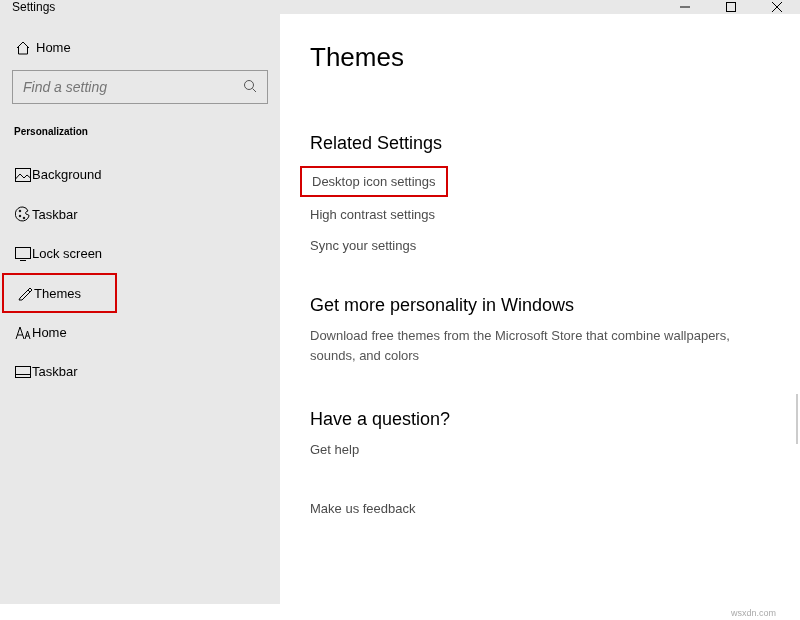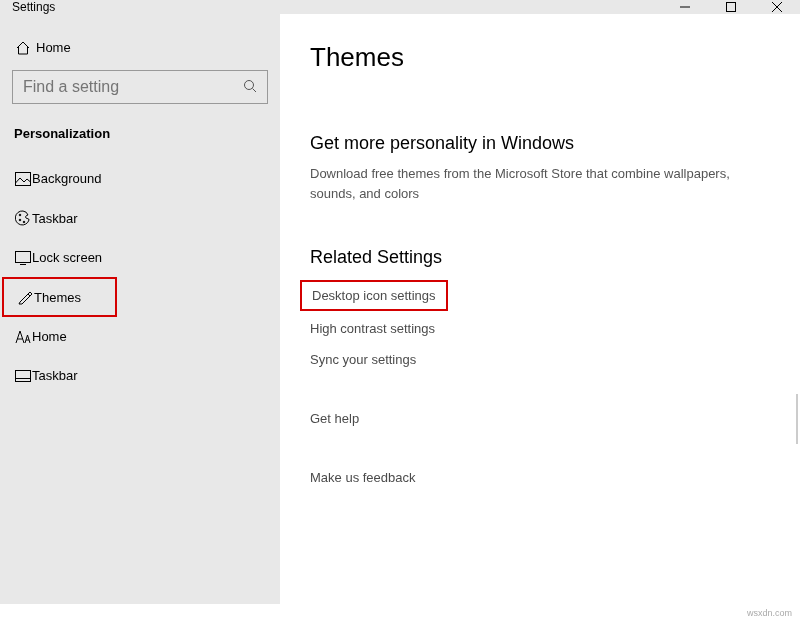--- a/index.html
+++ b/index.html
@@ -58,28 +58,29 @@
       border: 1px solid #999;
       height: 34px;
       padding: 0 10px;
       background: #e8e8e8;
     }
     .search input {
       flex: 1;
       border: none;
       background: transparent;
       outline: none;
-      font-size: 16px;
+      font-size: 14px;
       color: #666;
+      font-style: italic;
     }
     .search .sicon { color:#555; }
     .category {
       padding: 8px 14px 18px 14px;
       font-weight: 600;
-      font-size: 13px;
+      font-size: 10px;
     }
     .nav-item {
       display: flex;
       align-items: center;
       padding: 12px 14px;
       font-size: 13px;
     }
     .nav-item .icon { width:18px; display:flex; justify-content:center; }
     .nav-item.highlighted {
       outline: 2px solid #d40000;
@@ -130,21 +131,21 @@
     .scroll-hint {
       position: absolute;
       right: 2px;
       top: 380px;
       width: 2px;
       height: 50px;
       background: #ccc;
     }
     .watermark {
       position: absolute;
-      right: 8px;
+      right: 24px;
       bottom: 2px;
       font-size: 9px;
       color: #aaa;
     }
   </style>
 </head>
 <body>
 
 <div class="titlebar">
   <div class="title">Settings</div>
@@ -247,32 +248,33 @@
           </svg>
         </span>
       <span>Taskbar</span>
     </div>
   </div>
 
   <div class="main">
     <h1 class="page-title">Themes</h1>
 
     <div class="block">
-      <div class="section-head">Get more personality in Windows</div>
-      <div class="section-body">Download free themes from the Microsoft Store that combine wallpapers, sounds, and colors</div>
-    </div>
-
-    <div class="block">
       <div class="related-head">Related Settings</div>
       <div class="link-item boxed">Desktop icon settings</div><br>
       <div class="link-item">High contrast settings</div>
       <div class="link-item">Sync your settings</div>
     </div>
 
     <div class="block">
+      <div class="section-head">Get more personality in Windows</div>
+      <div class="section-body">Download free themes from the Microsoft Store that combine wallpapers, sounds, and colors</div>
+    </div>
+
+    <div class="block">
+      <div class="section-head">Have a question?</div>
       <div class="link-item" style="padding-top:2px">Get help</div>
     </div>
 
     <div class="block">
       <div class="link-item" style="padding-top:2px">Make us feedback</div>
     </div>
 
     <div class="scroll-hint"></div>
   </div>
 </div>

